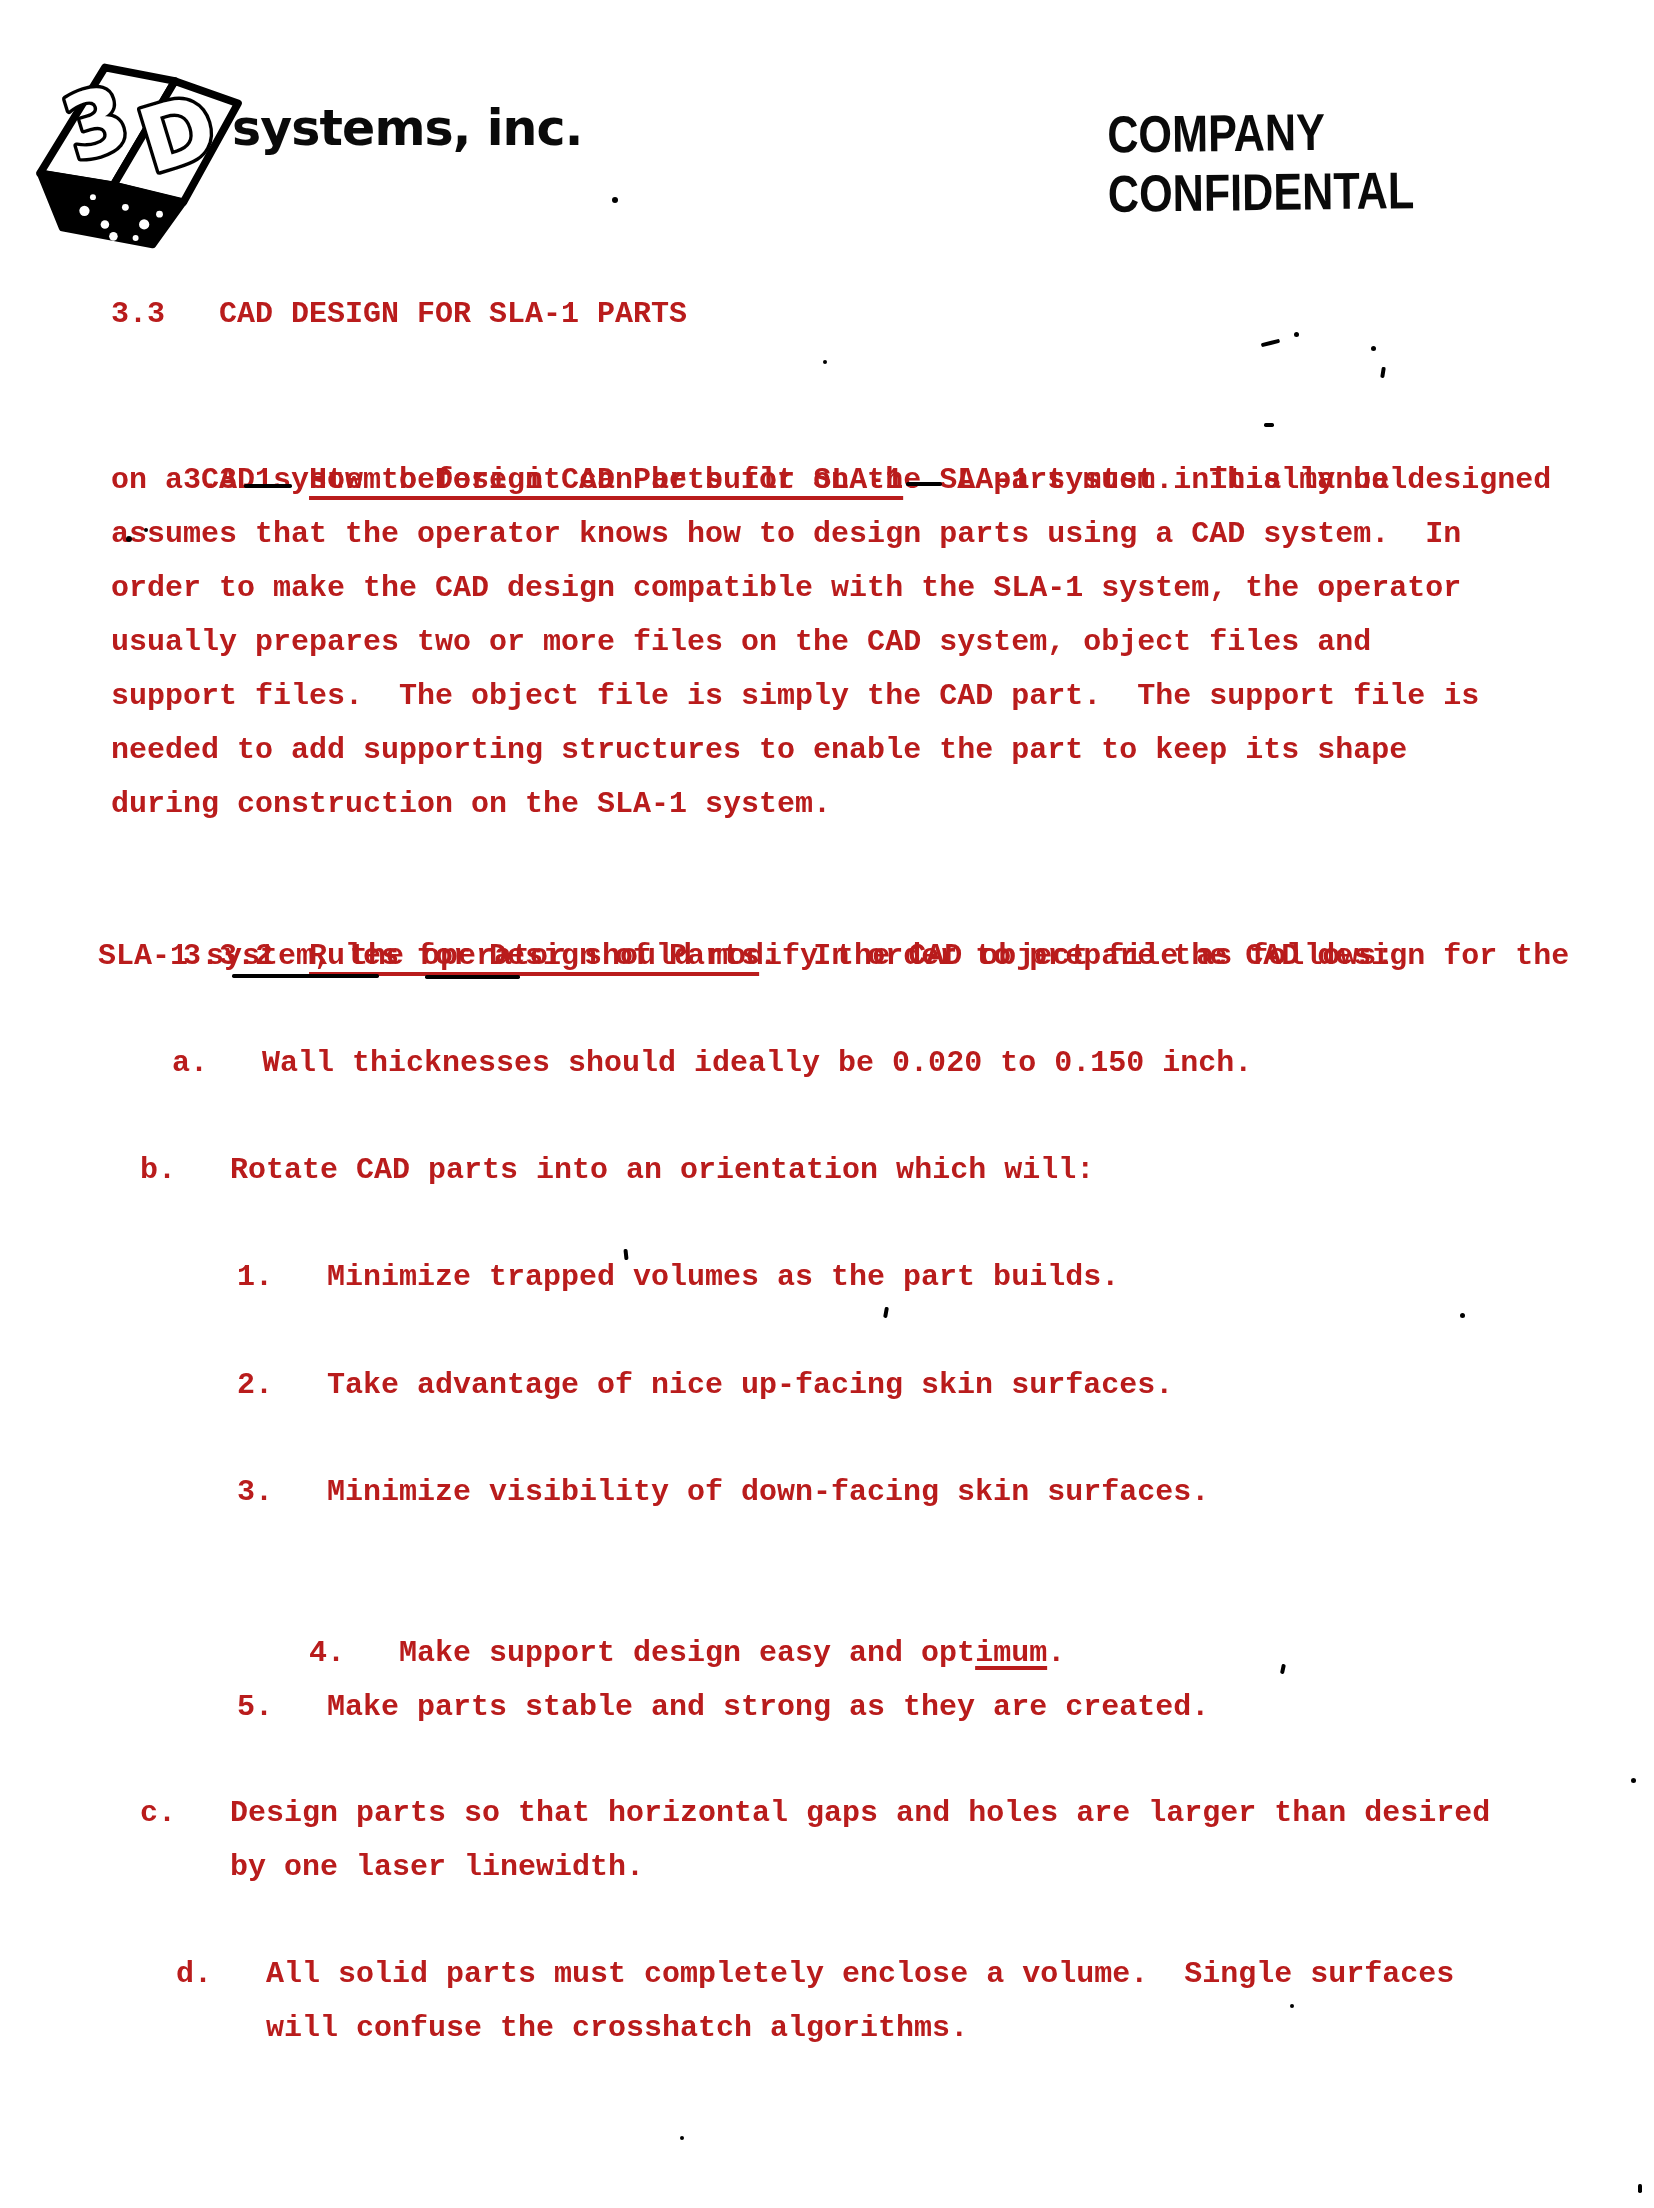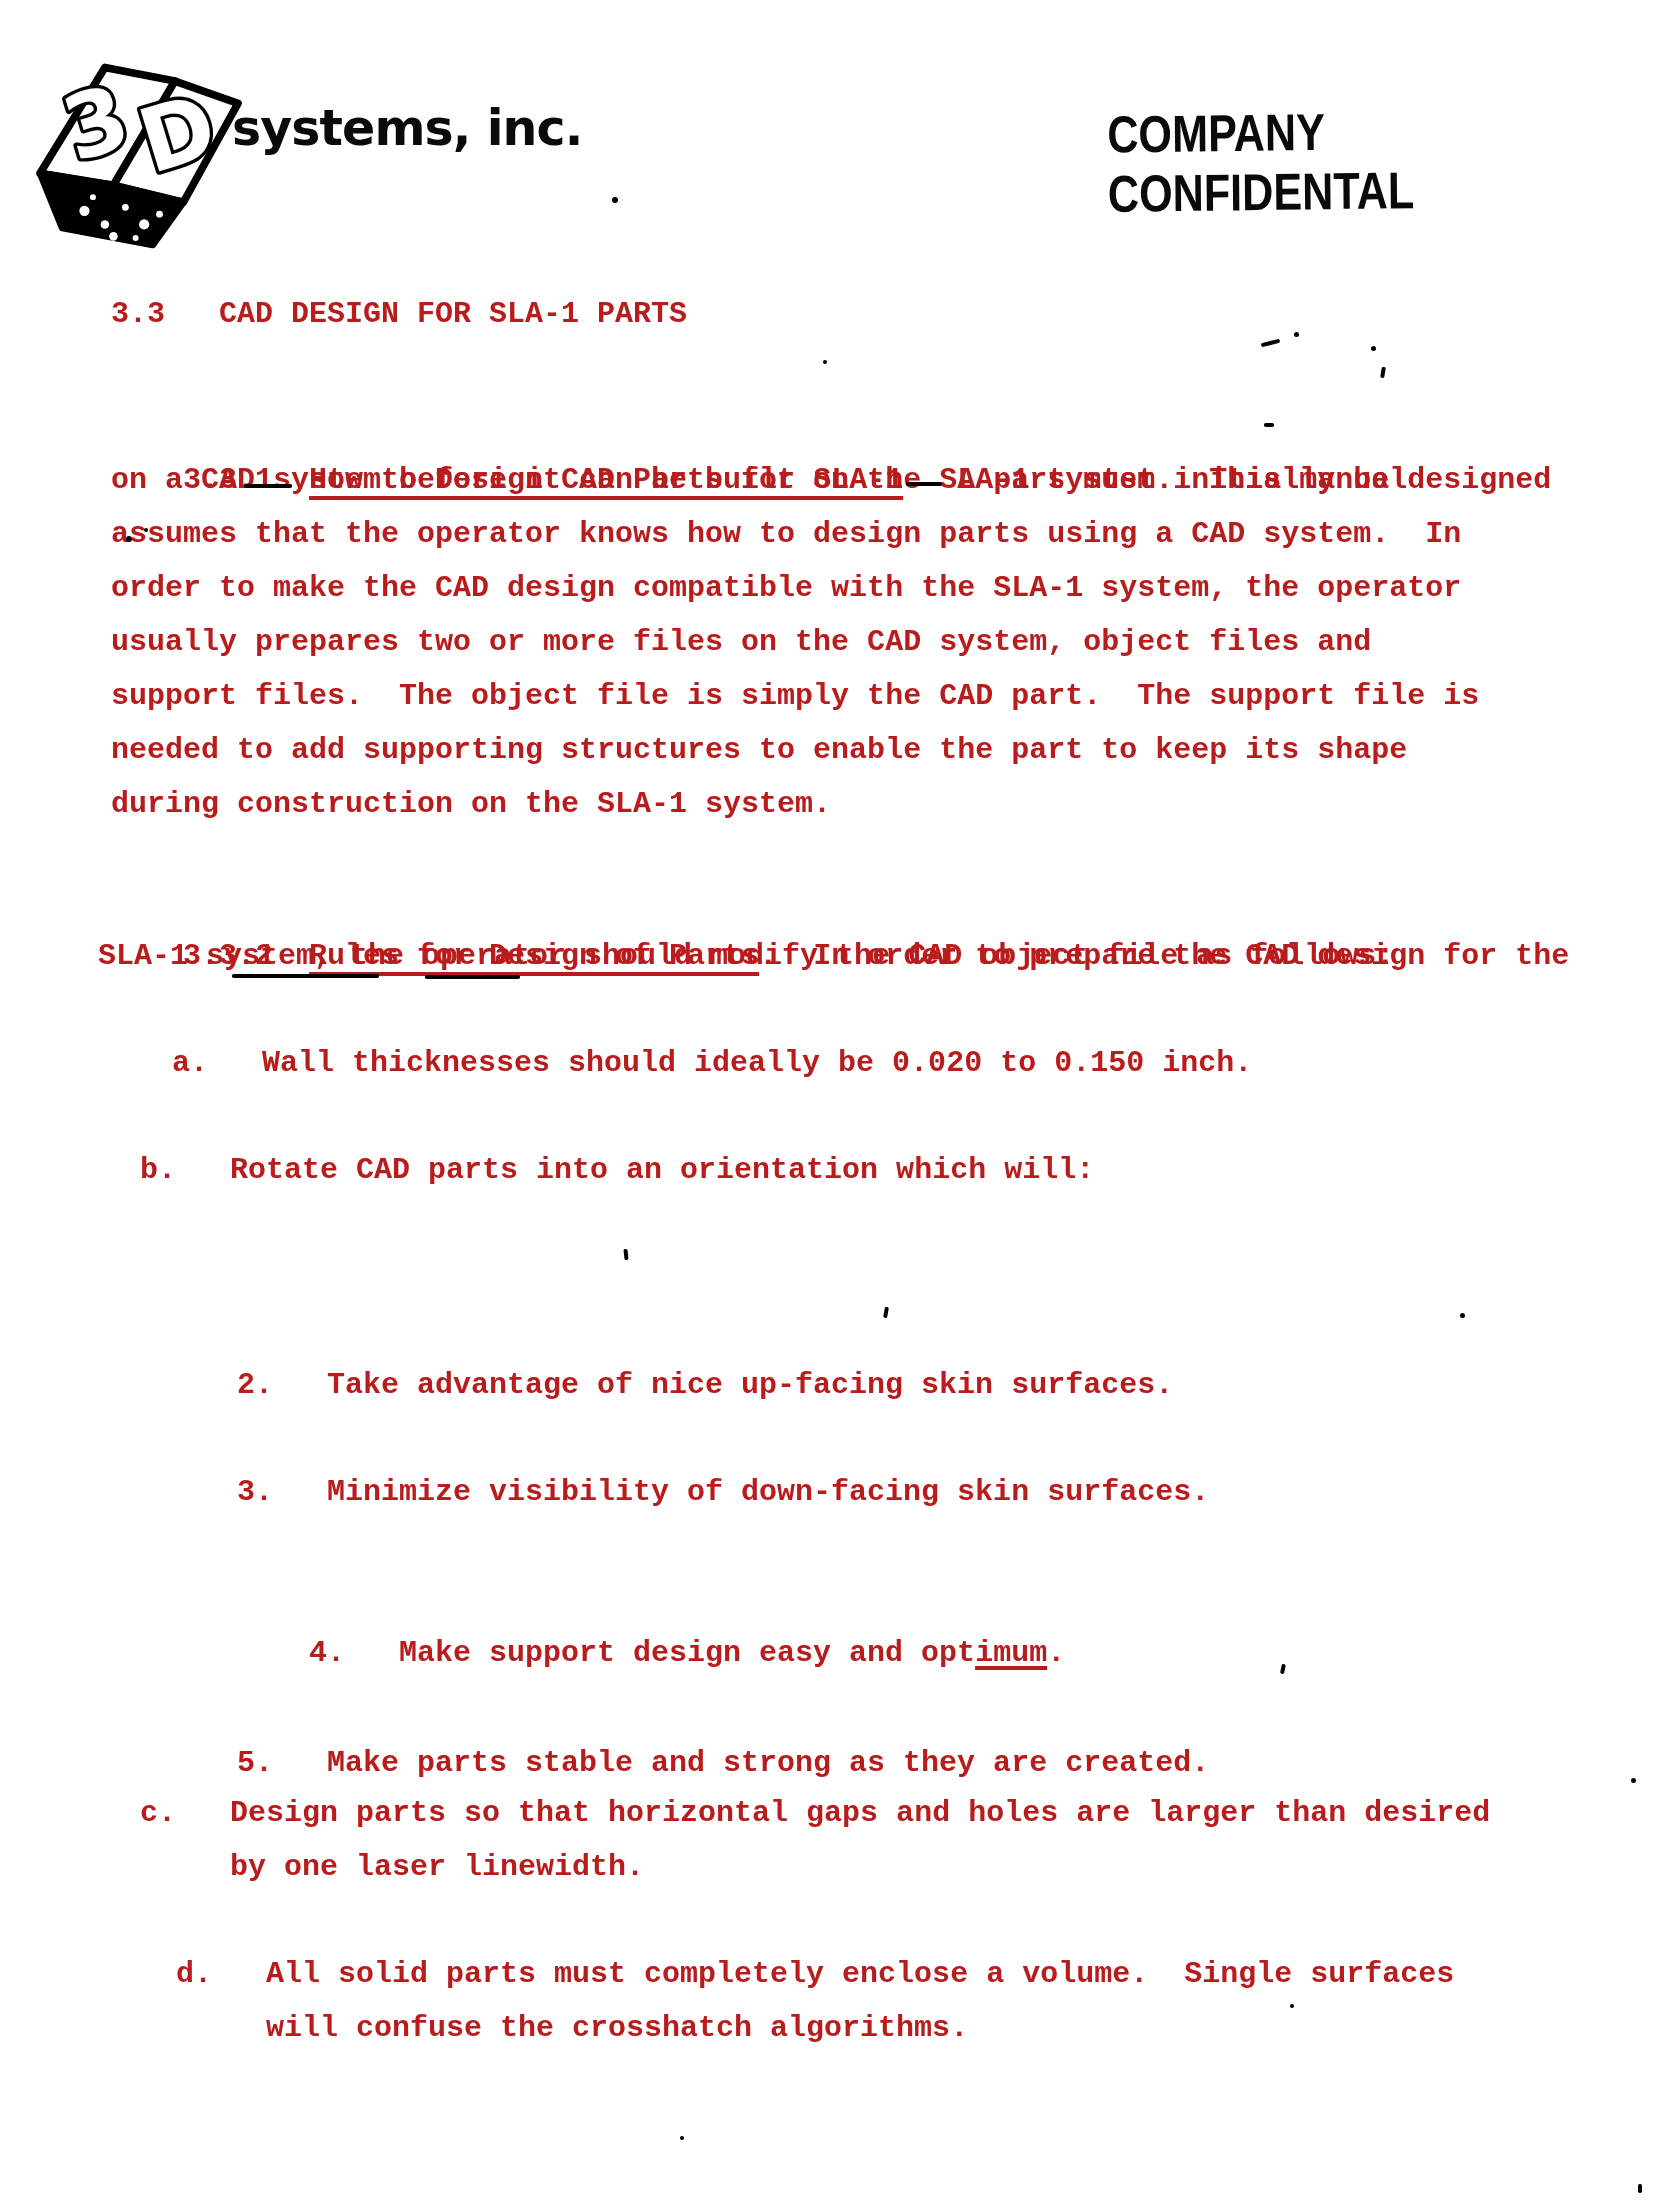--- a/index.html
+++ b/index.html
@@ -81,30 +81,31 @@
 
   <div class="t" style="left:111px;top:875px;">
     <span>3.3.2  </span><span class="u">Rules for Design of Parts</span><span>.  In order to prepare the CAD design for the</span>
   </div>
   <div class="t" style="left:98px;top:929px;">SLA-1 system, the operator should modify the CAD object file as follows:</div>
 
   <div class="t" style="left:140px;top:1036px;margin-left:32px;">a.   Wall thicknesses should ideally be 0.020 to 0.150 inch.</div>
 
   <div class="t" style="left:140px;top:1143px;">b.   Rotate CAD parts into an orientation which will:</div>
 
+  <div class="t" style="left:237px;top:1250px;">1.   Minimize trapped volumes as the part builds.</div>
 
   <div class="t" style="left:237px;top:1358px;">2.   Take advantage of nice up-facing skin surfaces.</div>
 
   <div class="t" style="left:237px;top:1465px;">3.   Minimize visibility of down-facing skin surfaces.</div>
 
   <div class="t" style="left:237px;top:1572px;">
     <span>4.   Make support design easy and opt</span><span class="u2">imum</span><span>.</span>
   </div>
 
-  <div class="t" style="left:237px;top:1736px;">5.   Make parts stable and strong as they are created.</div>
+  <div class="t" style="left:237px;top:1680px;">5.   Make parts stable and strong as they are created.</div>
 
   <div class="t" style="left:140px;top:1786px;">c.   Design parts so that horizontal gaps and holes are larger than desired
      by one laser linewidth.</div>
 
   <div class="t" style="left:140px;top:1947px;margin-left:36px;">d.   All solid parts must completely enclose a volume.  Single surfaces
      will confuse the crosshatch algorithms.</div>
 
   <div>
     <div class="speck" style="left:612px;top:197px;width:6px;height:6px;"></div>
     <div class="bar" style="left:1261px;top:341px;width:19px;height:4.3px;transform:rotate(-14deg);"></div>

